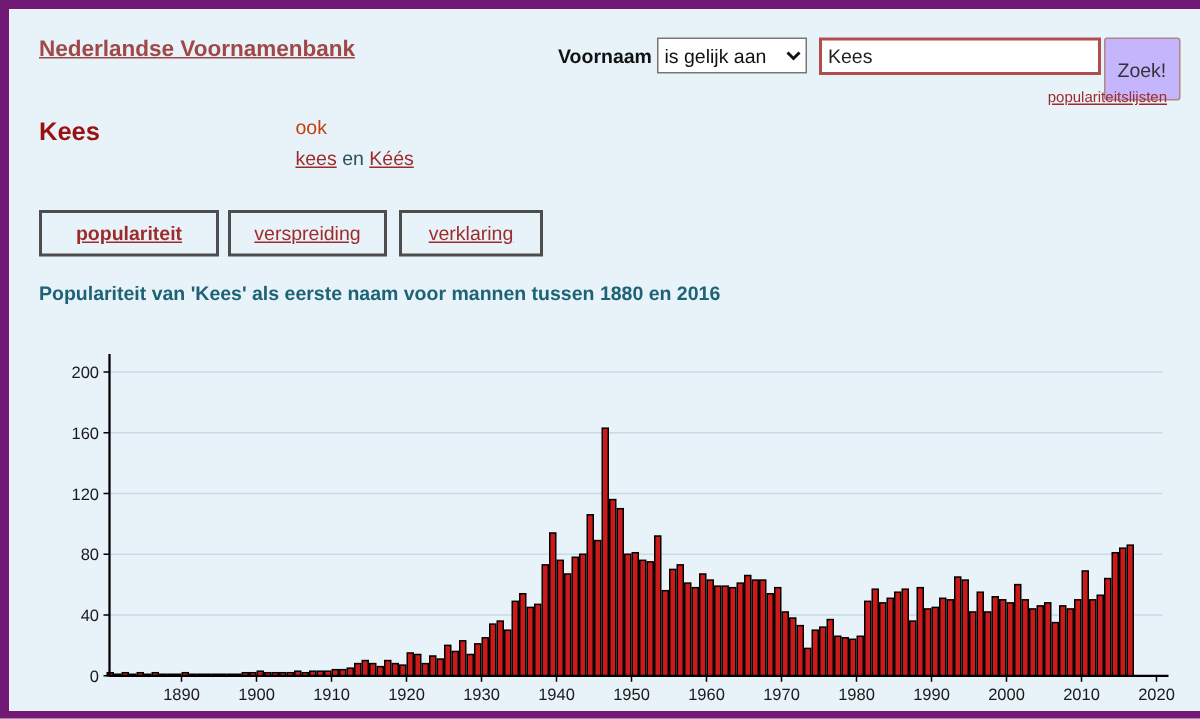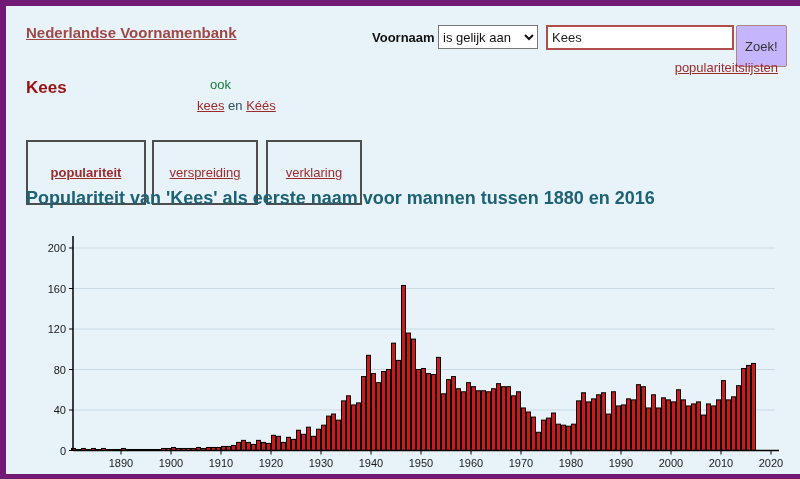--- a/index.html
+++ b/index.html
@@ -35,36 +35,36 @@
     font-size:13px;font-family:"Liberation Sans",sans-serif;
     padding:1px 4px;color:#222;
   }
   .search-btn{
     left:730px;top:19px;height:42px;
     background:#c4b5fd;border:1px solid #b08686;
     border-radius:2px;
     font-size:13px;color:#333;padding:2px 8px;cursor:pointer;
     font-family:"Liberation Sans",sans-serif;
   }
-  .pop-lists{right:22px;top:54px;font-size:13px;}
+  .pop-lists{right:22px;top:54px;font-size:10px;}
   .kees-title{left:20px;top:72px;font-size:17px;font-weight:bold;color:#991111;}
-  .ook{left:204px;top:71px;font-size:13px;color:#15803d;}
+  .ook{left:191px;top:71px;font-size:13px;color:#c2410c;}
   .alsorow{left:191px;top:92px;font-size:13px;color:#2f4f5a;text-align:center;}
   .tab{
     top:134px;
     border:2px solid #4d4d4d;
-    padding:23px 0;text-align:center;
+    padding:6px 0;text-align:center;
     font-size:13px;background:transparent;cursor:pointer;
   }
   .tab span{color:#9e2b2b;text-decoration:underline;}
   .tab.active span{font-weight:bold;}
   .tab1{left:20px;width:116px;}
   .tab2{left:146px;width:102px;}
   .tab3{left:260px;width:92px;}
-  .chart-title{left:20px;top:182px;font-size:18px;font-weight:bold;color:#1d6275;}
+  .chart-title{left:20px;top:182px;font-size:13px;font-weight:bold;color:#1d6275;}
   svg text{font-family:"Liberation Sans",sans-serif;font-size:11px;fill:#1a1a1a;}
 </style>
 </head>
 <body>
 
 <div class="page">
 
   <div class="abs brand">Nederlandse Voornamenbank</div>
 
   <div class="abs voornaam-label">Voornaam</div>

